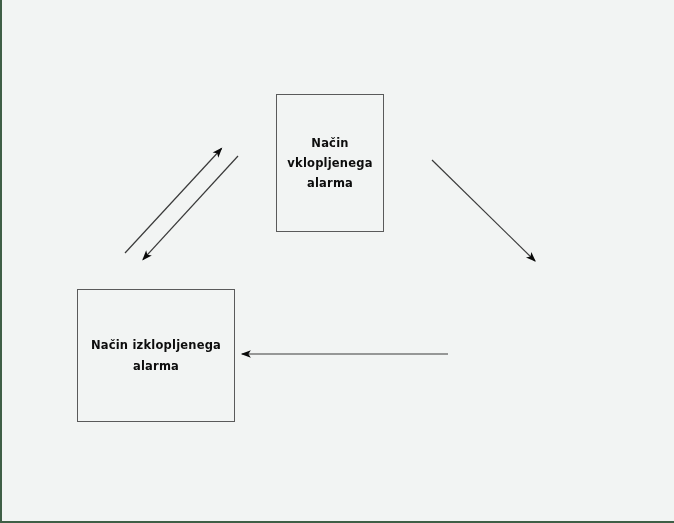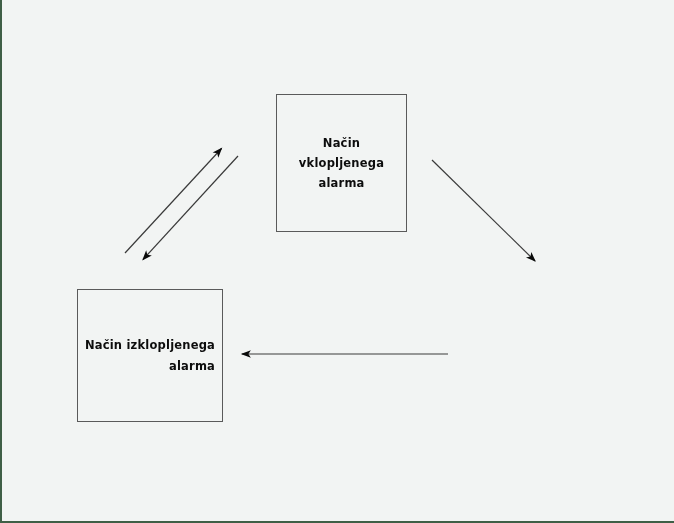--- a/index.html
+++ b/index.html
@@ -38,22 +38,22 @@
   }
   .state-label {
     font-size: 11.5px;
     font-weight: bold;
     color: #0d0d0d;
     line-height: 1.75;
     letter-spacing: 0.2px;
     white-space: pre-line;
     padding: 0 4px;
   }
-  #box-armed   { left: 274px; top: 94px;  width: 131px; height: 138px; justify-content: center; }
-  #box-disarmed{ left: 75px;  top: 289px; width: 146px; height: 133px; text-align: right; }
+  #box-armed   { left: 274px; top: 94px;  width: 108px; height: 138px; justify-content: center; }
+  #box-disarmed{ left: 75px;  top: 289px; width: 158px; height: 133px; }
   #box-antitheft{ left: 466px; top: 289px; width: 134px; height: 132px; }
 </style>
 </head>
 <body>
 
 <div id="canvas">
 
   <svg id="arrow-layer" viewBox="0 0 674 523" width="674" height="523" xmlns="http://www.w3.org/2000/svg">
     <defs>
       <marker id="head" markerWidth="10" markerHeight="10" refX="7.6" refY="3.4" orient="auto" markerUnits="strokeWidth">

